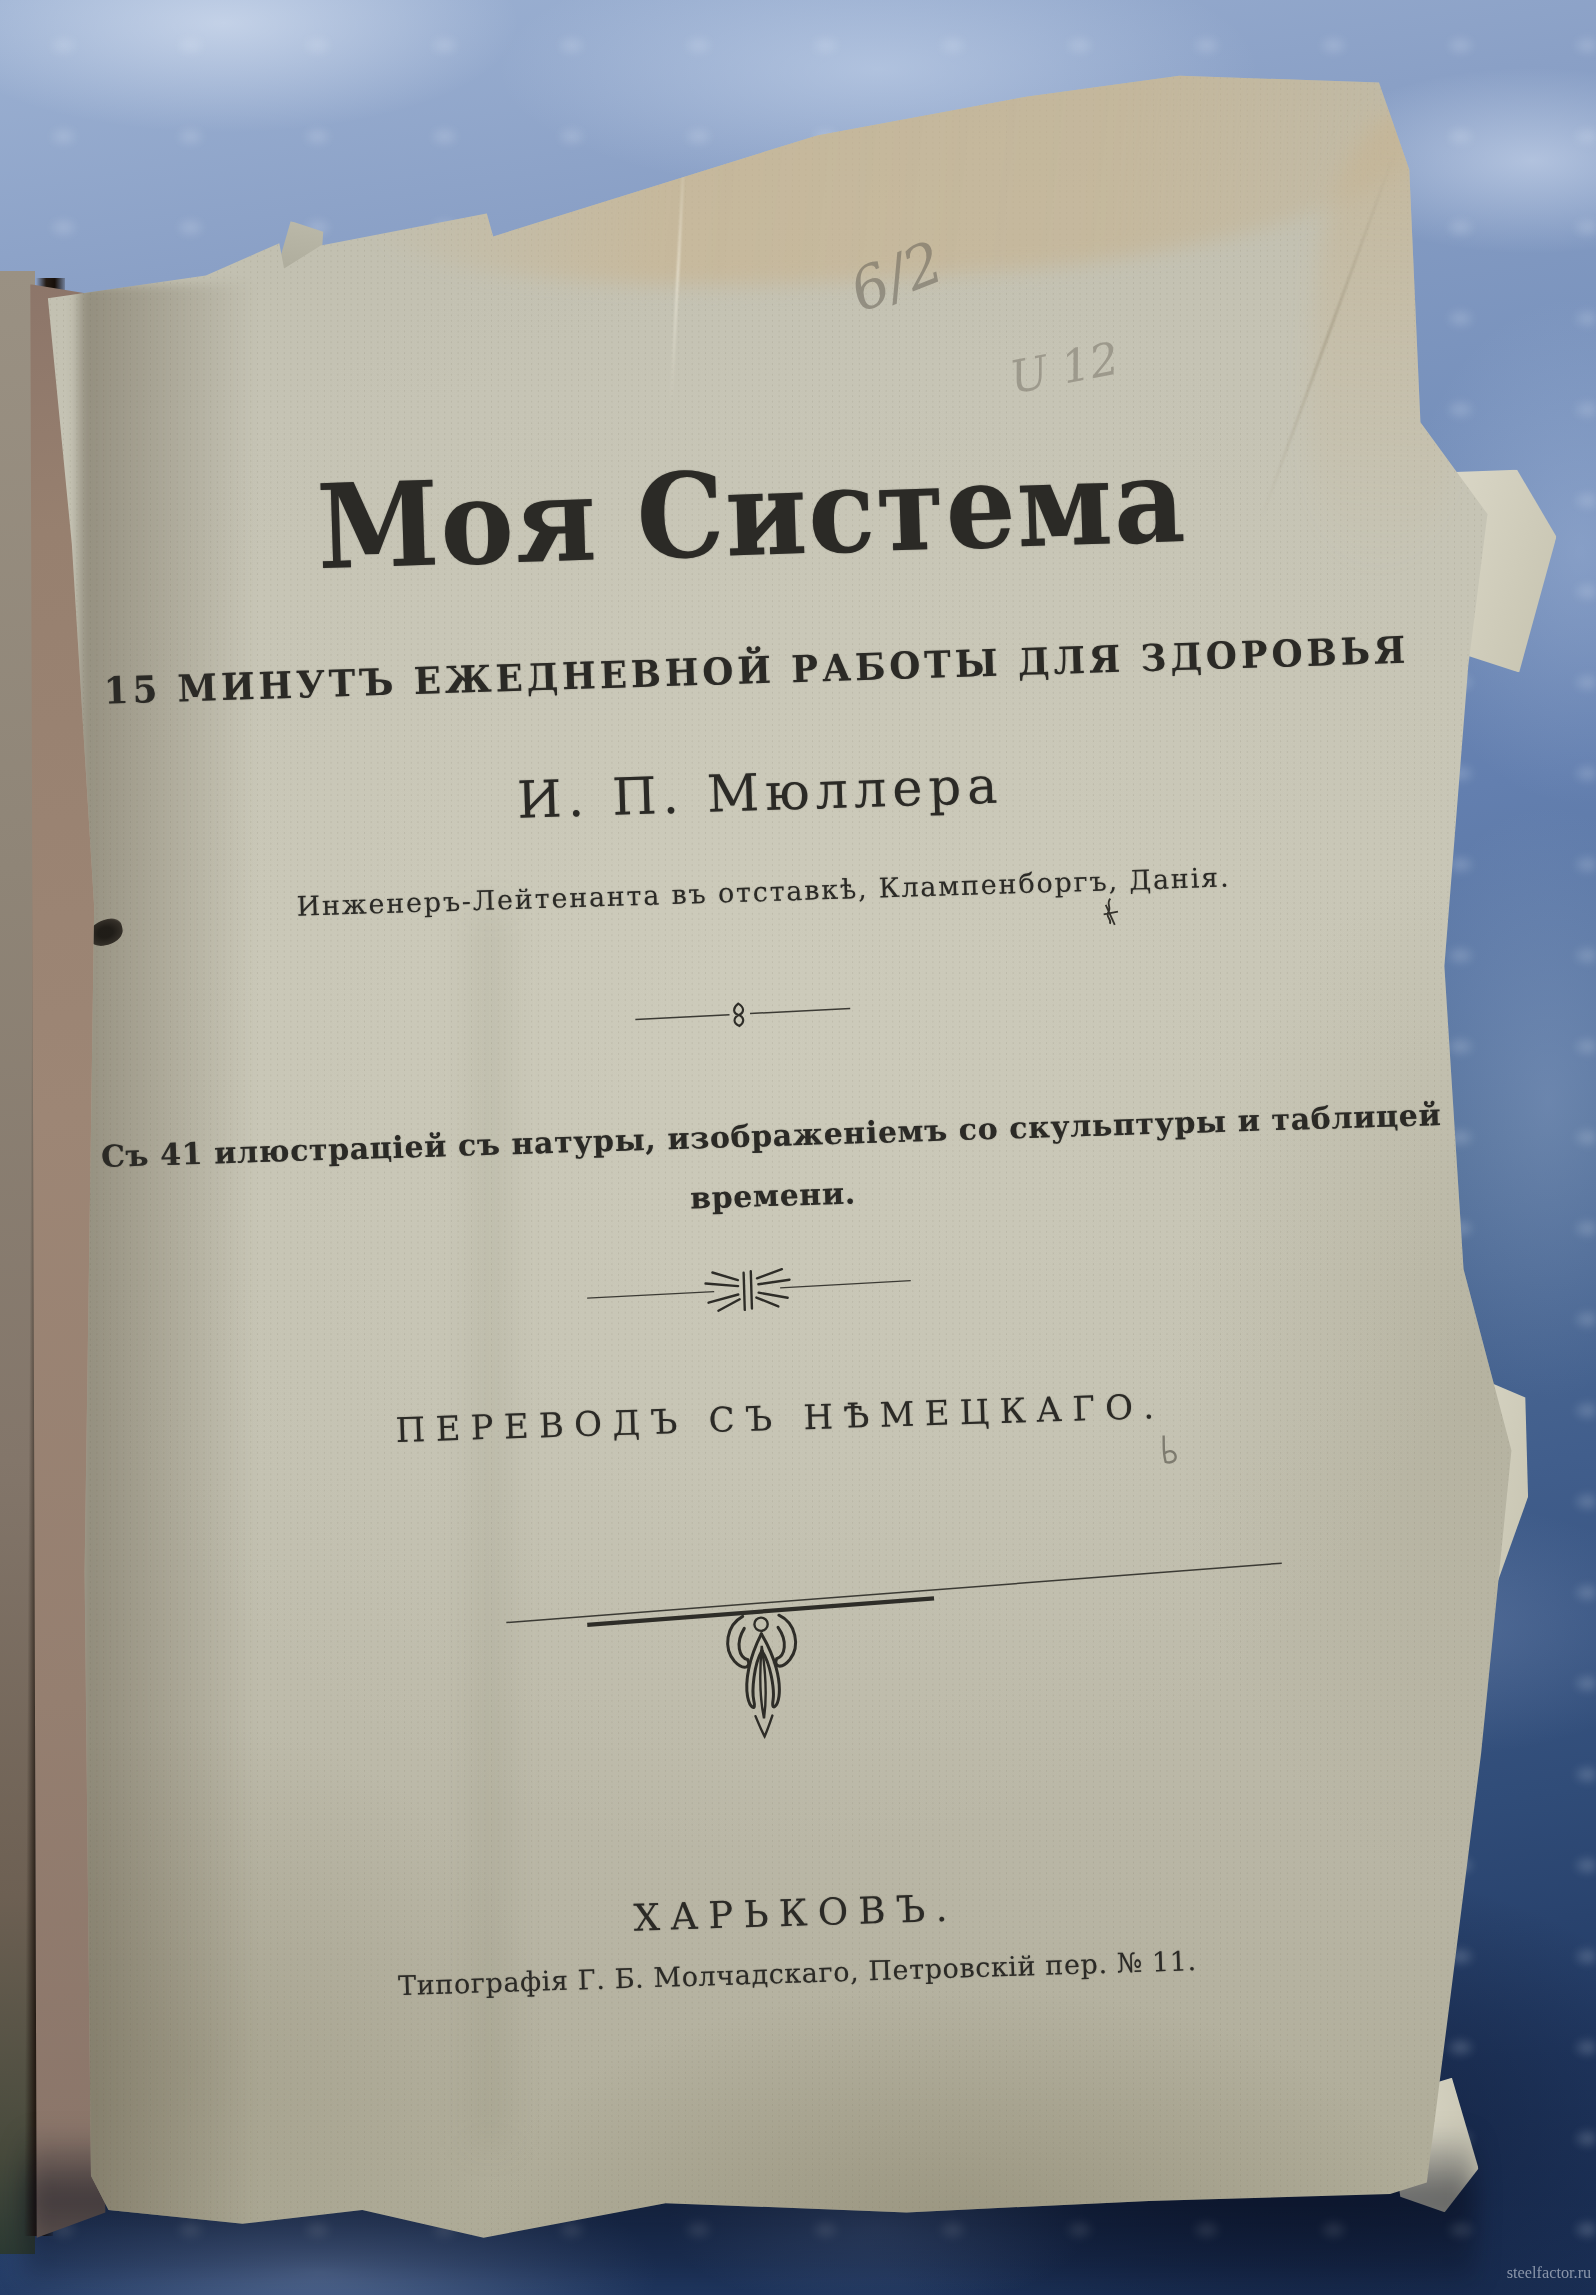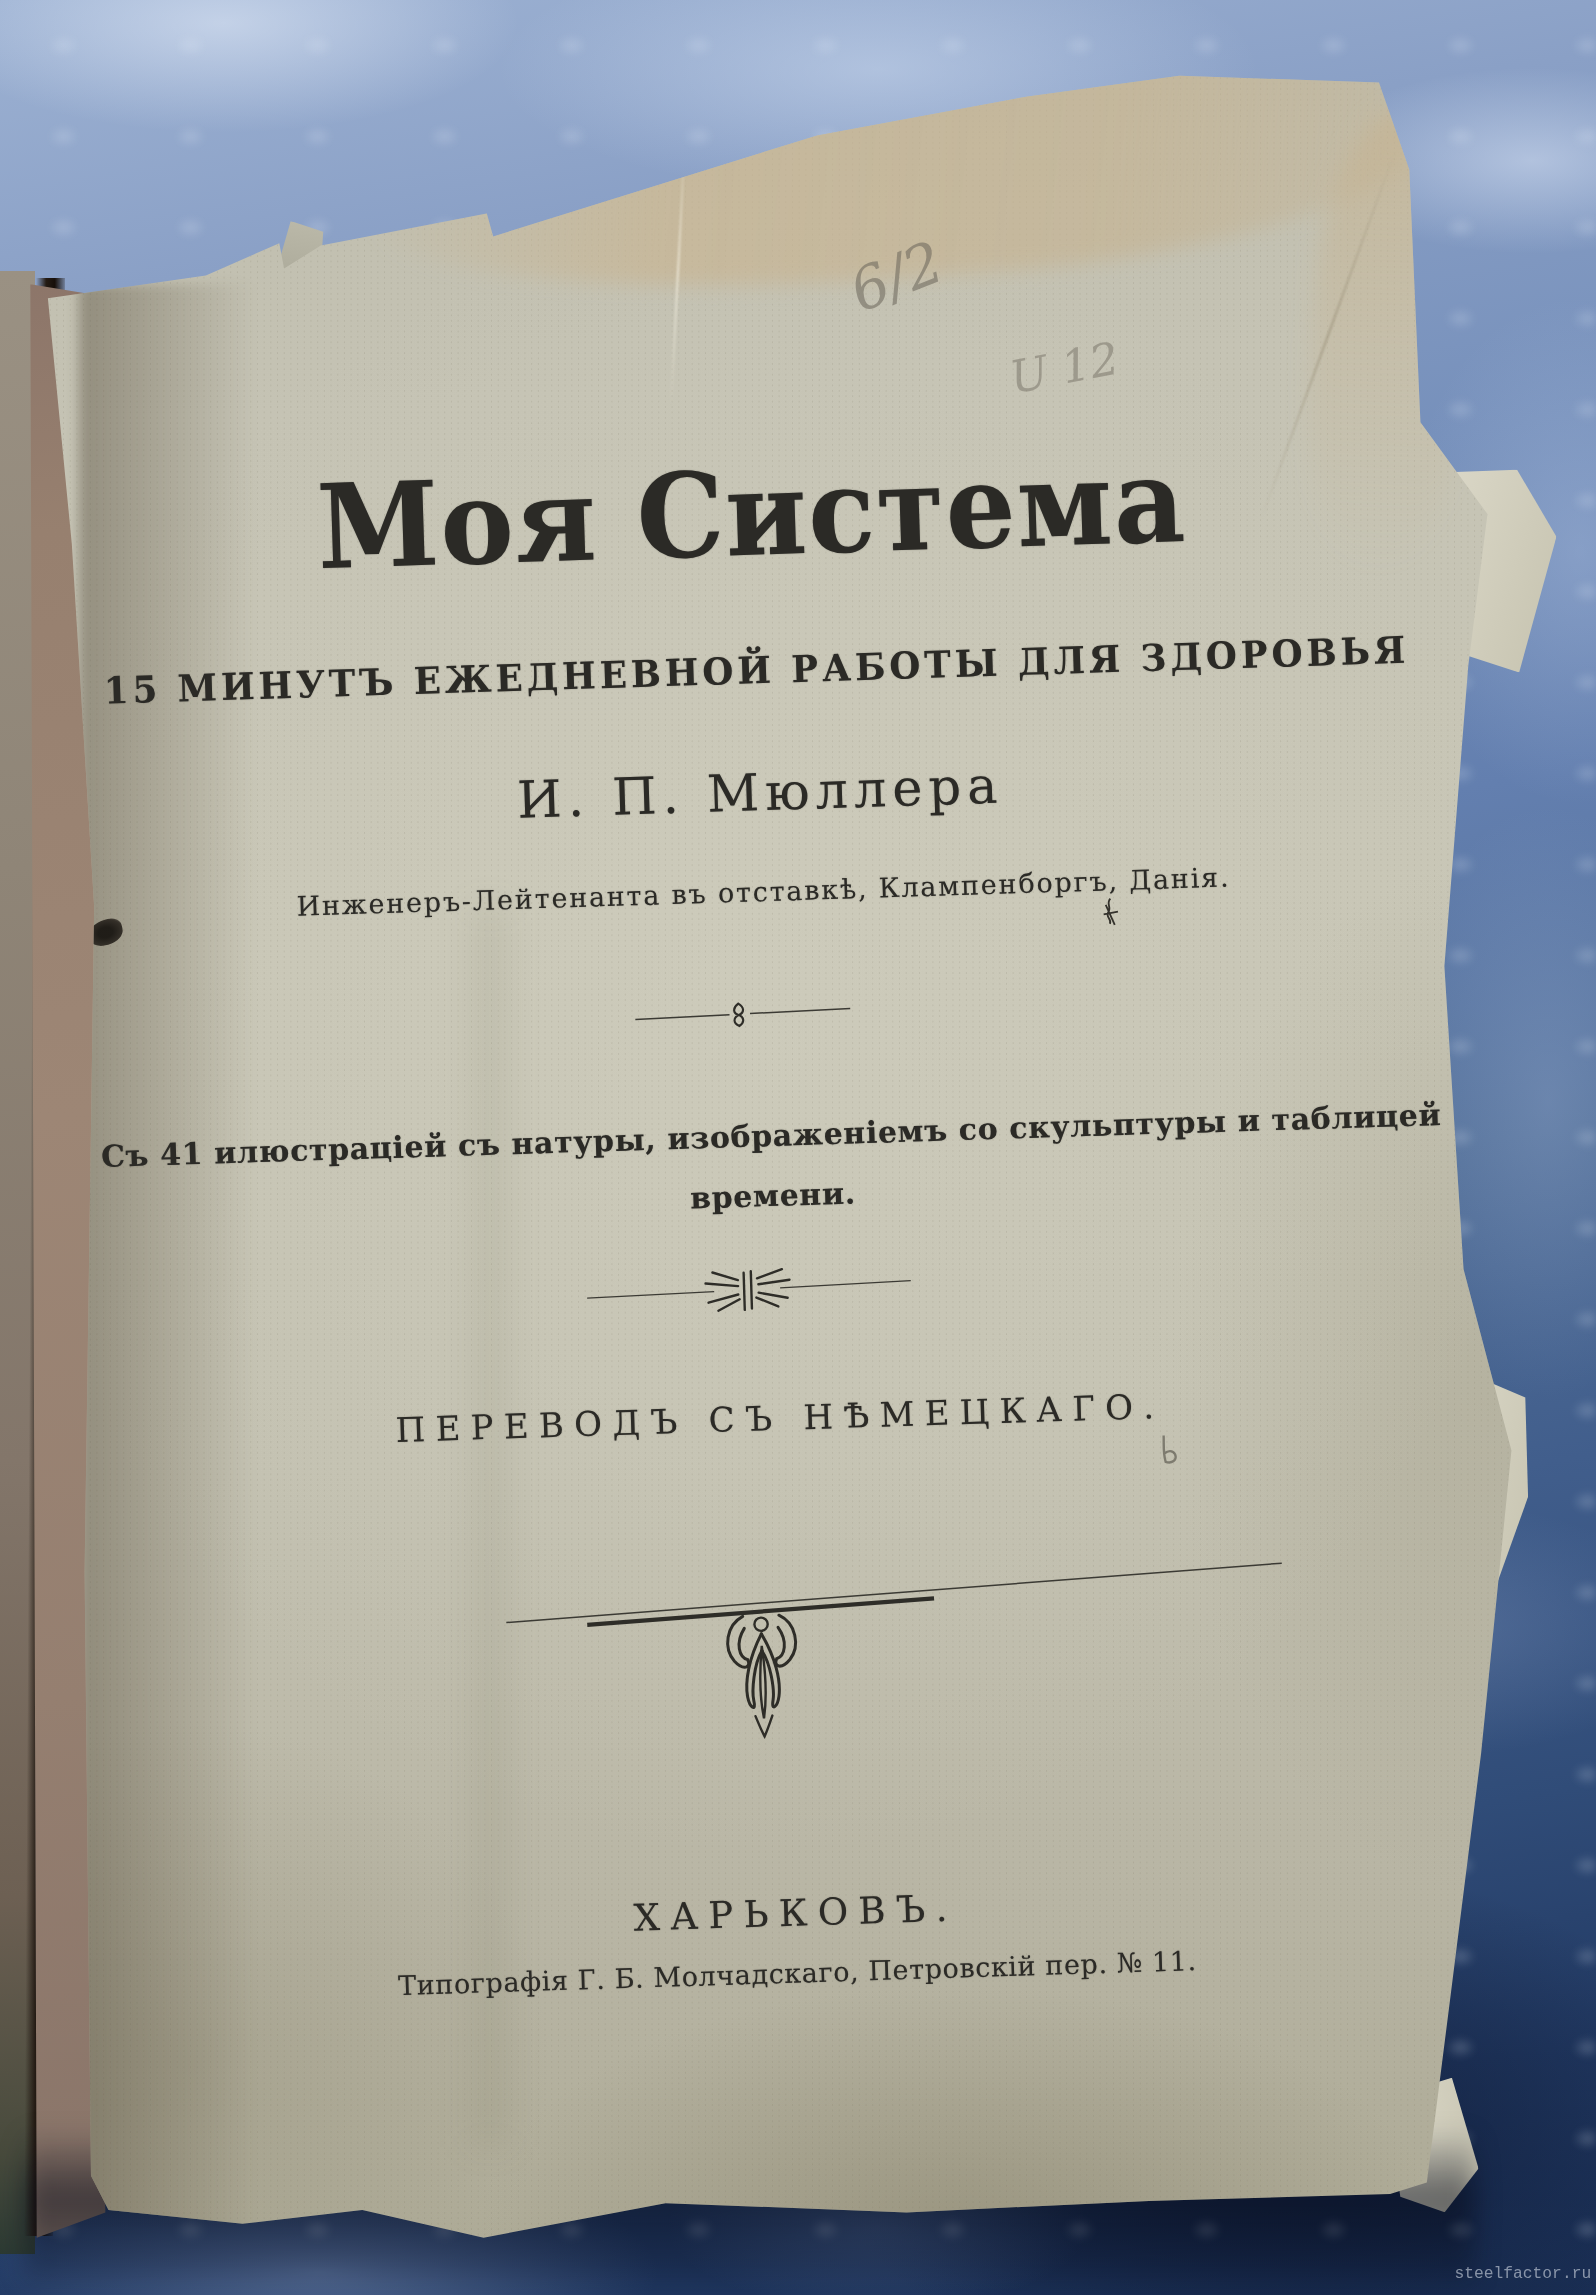--- a/index.html
+++ b/index.html
@@ -98,21 +98,21 @@
   .t-desc1{top:1118px;font-size:30px;font-weight:700;letter-spacing:0.6px;}
   .t-desc2{top:1178px;font-size:30px;font-weight:700;letter-spacing:0.6px;}
   .t-trans{top:1398px;font-size:34px;font-weight:400;letter-spacing:10.3px;}
   .t-city{top:1892px;font-size:37px;font-weight:400;letter-spacing:10.3px;}
   .t-imprint{top:1958px;font-size:27px;font-weight:400;letter-spacing:0.6px;}
   .orn{position:absolute;text-shadow:none;}
   .orn svg{display:block;}
 
   
   .watermark{position:absolute;right:4.8px;bottom:12px;z-index:6;
-    font-family:Liberation Mono, monospace;font-size:16.3px;
+    font-family:Liberation Serif, serif;font-size:16.3px;
     color:rgba(212,218,228,.6);}
 </style>
 </head>
 <body>
 
 <div class="scene">
 
   <div class="fur"></div>
   <div class="fur-mottle"></div>
 

